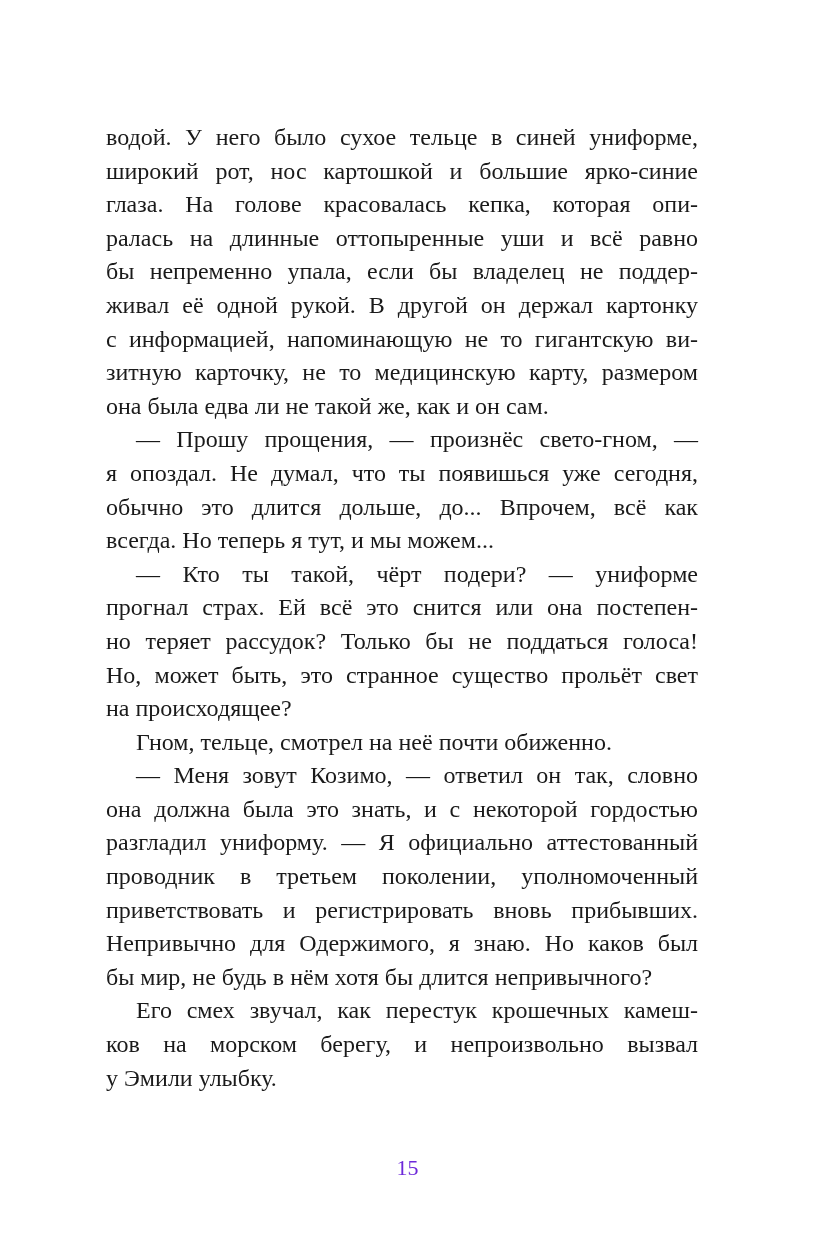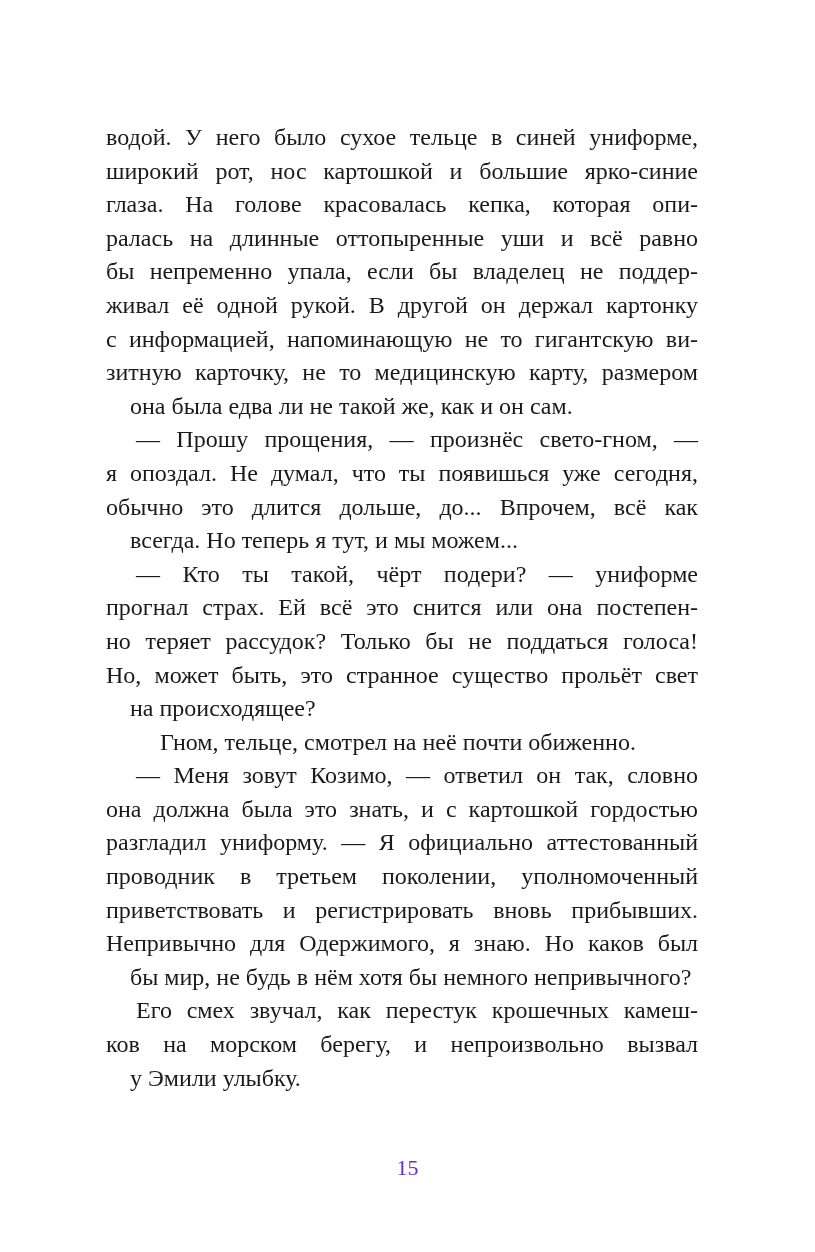--- a/index.html
+++ b/index.html
@@ -25,21 +25,20 @@
       display: block;
       font-size: 24px;
       line-height: 33.6px;
       height: 33.6px;
       white-space: nowrap;
       text-align: justify;
       text-align-last: justify;
     }
     .line.last {
       text-align-last: left;
-      margin-left: 24px;
     }
     .line.indent {
       padding-left: 30px;
     }
     .page-number {
       position: absolute;
       left: 0;
       width: 815px;
       top: 1154px;
       text-align: center;
@@ -79,26 +78,26 @@
     <span class="line">Но, может быть, это странное существо прольёт свет</span>
     <span class="line last">на происходящее?</span>
   </div>
 
   <div class="paragraph">
     <span class="line indent last">Гном, тельце, смотрел на неё почти обиженно.</span>
   </div>
 
   <div class="paragraph">
     <span class="line indent">— Меня зовут Козимо, — ответил он так, словно</span>
-    <span class="line">она должна была это знать, и с картошкой гордостью</span>
+    <span class="line">она должна была это знать, и с некоторой гордостью</span>
     <span class="line">разгладил униформу. — Я официально аттестованный</span>
     <span class="line">проводник в третьем поколении, уполномоченный</span>
     <span class="line">приветствовать и регистрировать вновь прибывших.</span>
     <span class="line">Непривычно для Одержимого, я знаю. Но каков был</span>
-    <span class="line last">бы мир, не будь в нём хотя бы немного непривычного?</span>
+    <span class="line last">бы мир, не будь в нём хотя бы длится непривычного?</span>
   </div>
 
   <div class="paragraph">
     <span class="line indent">Его смех звучал, как перестук крошечных камеш-</span>
     <span class="line">ков на морском берегу, и непроизвольно вызвал</span>
     <span class="line last">у Эмили улыбку.</span>
   </div>
 </div>
 
 <div class="page-number">15</div>

